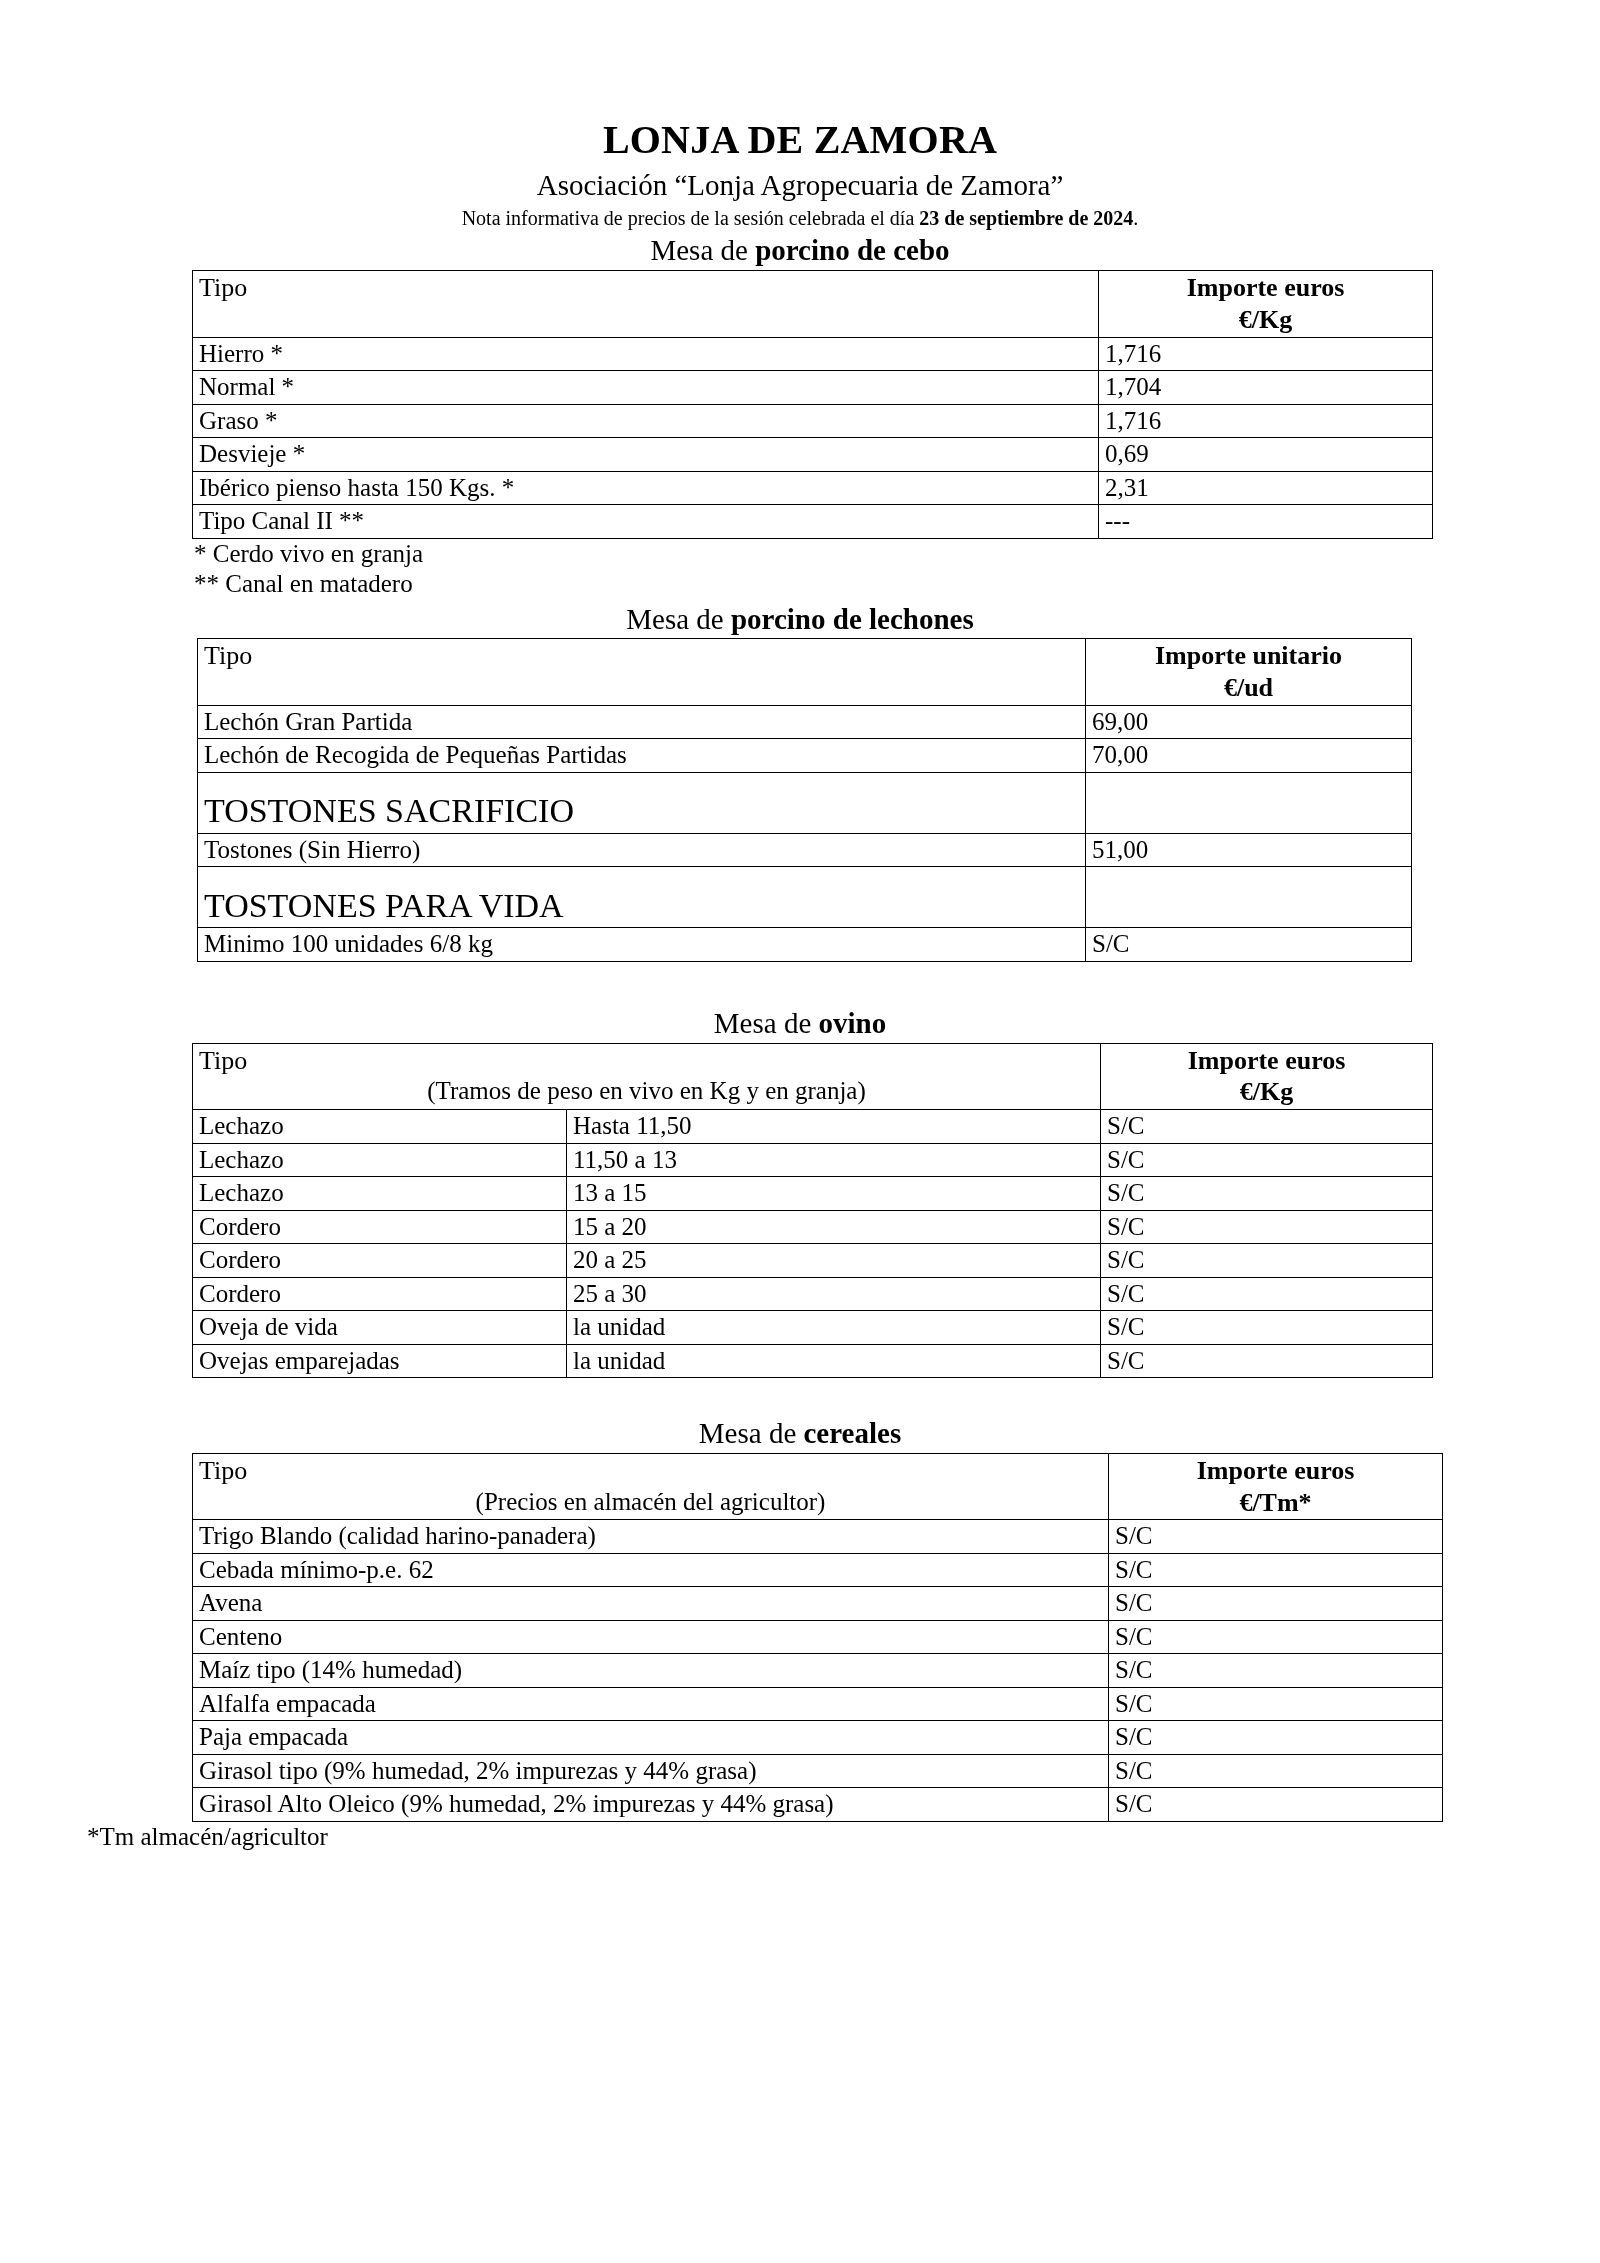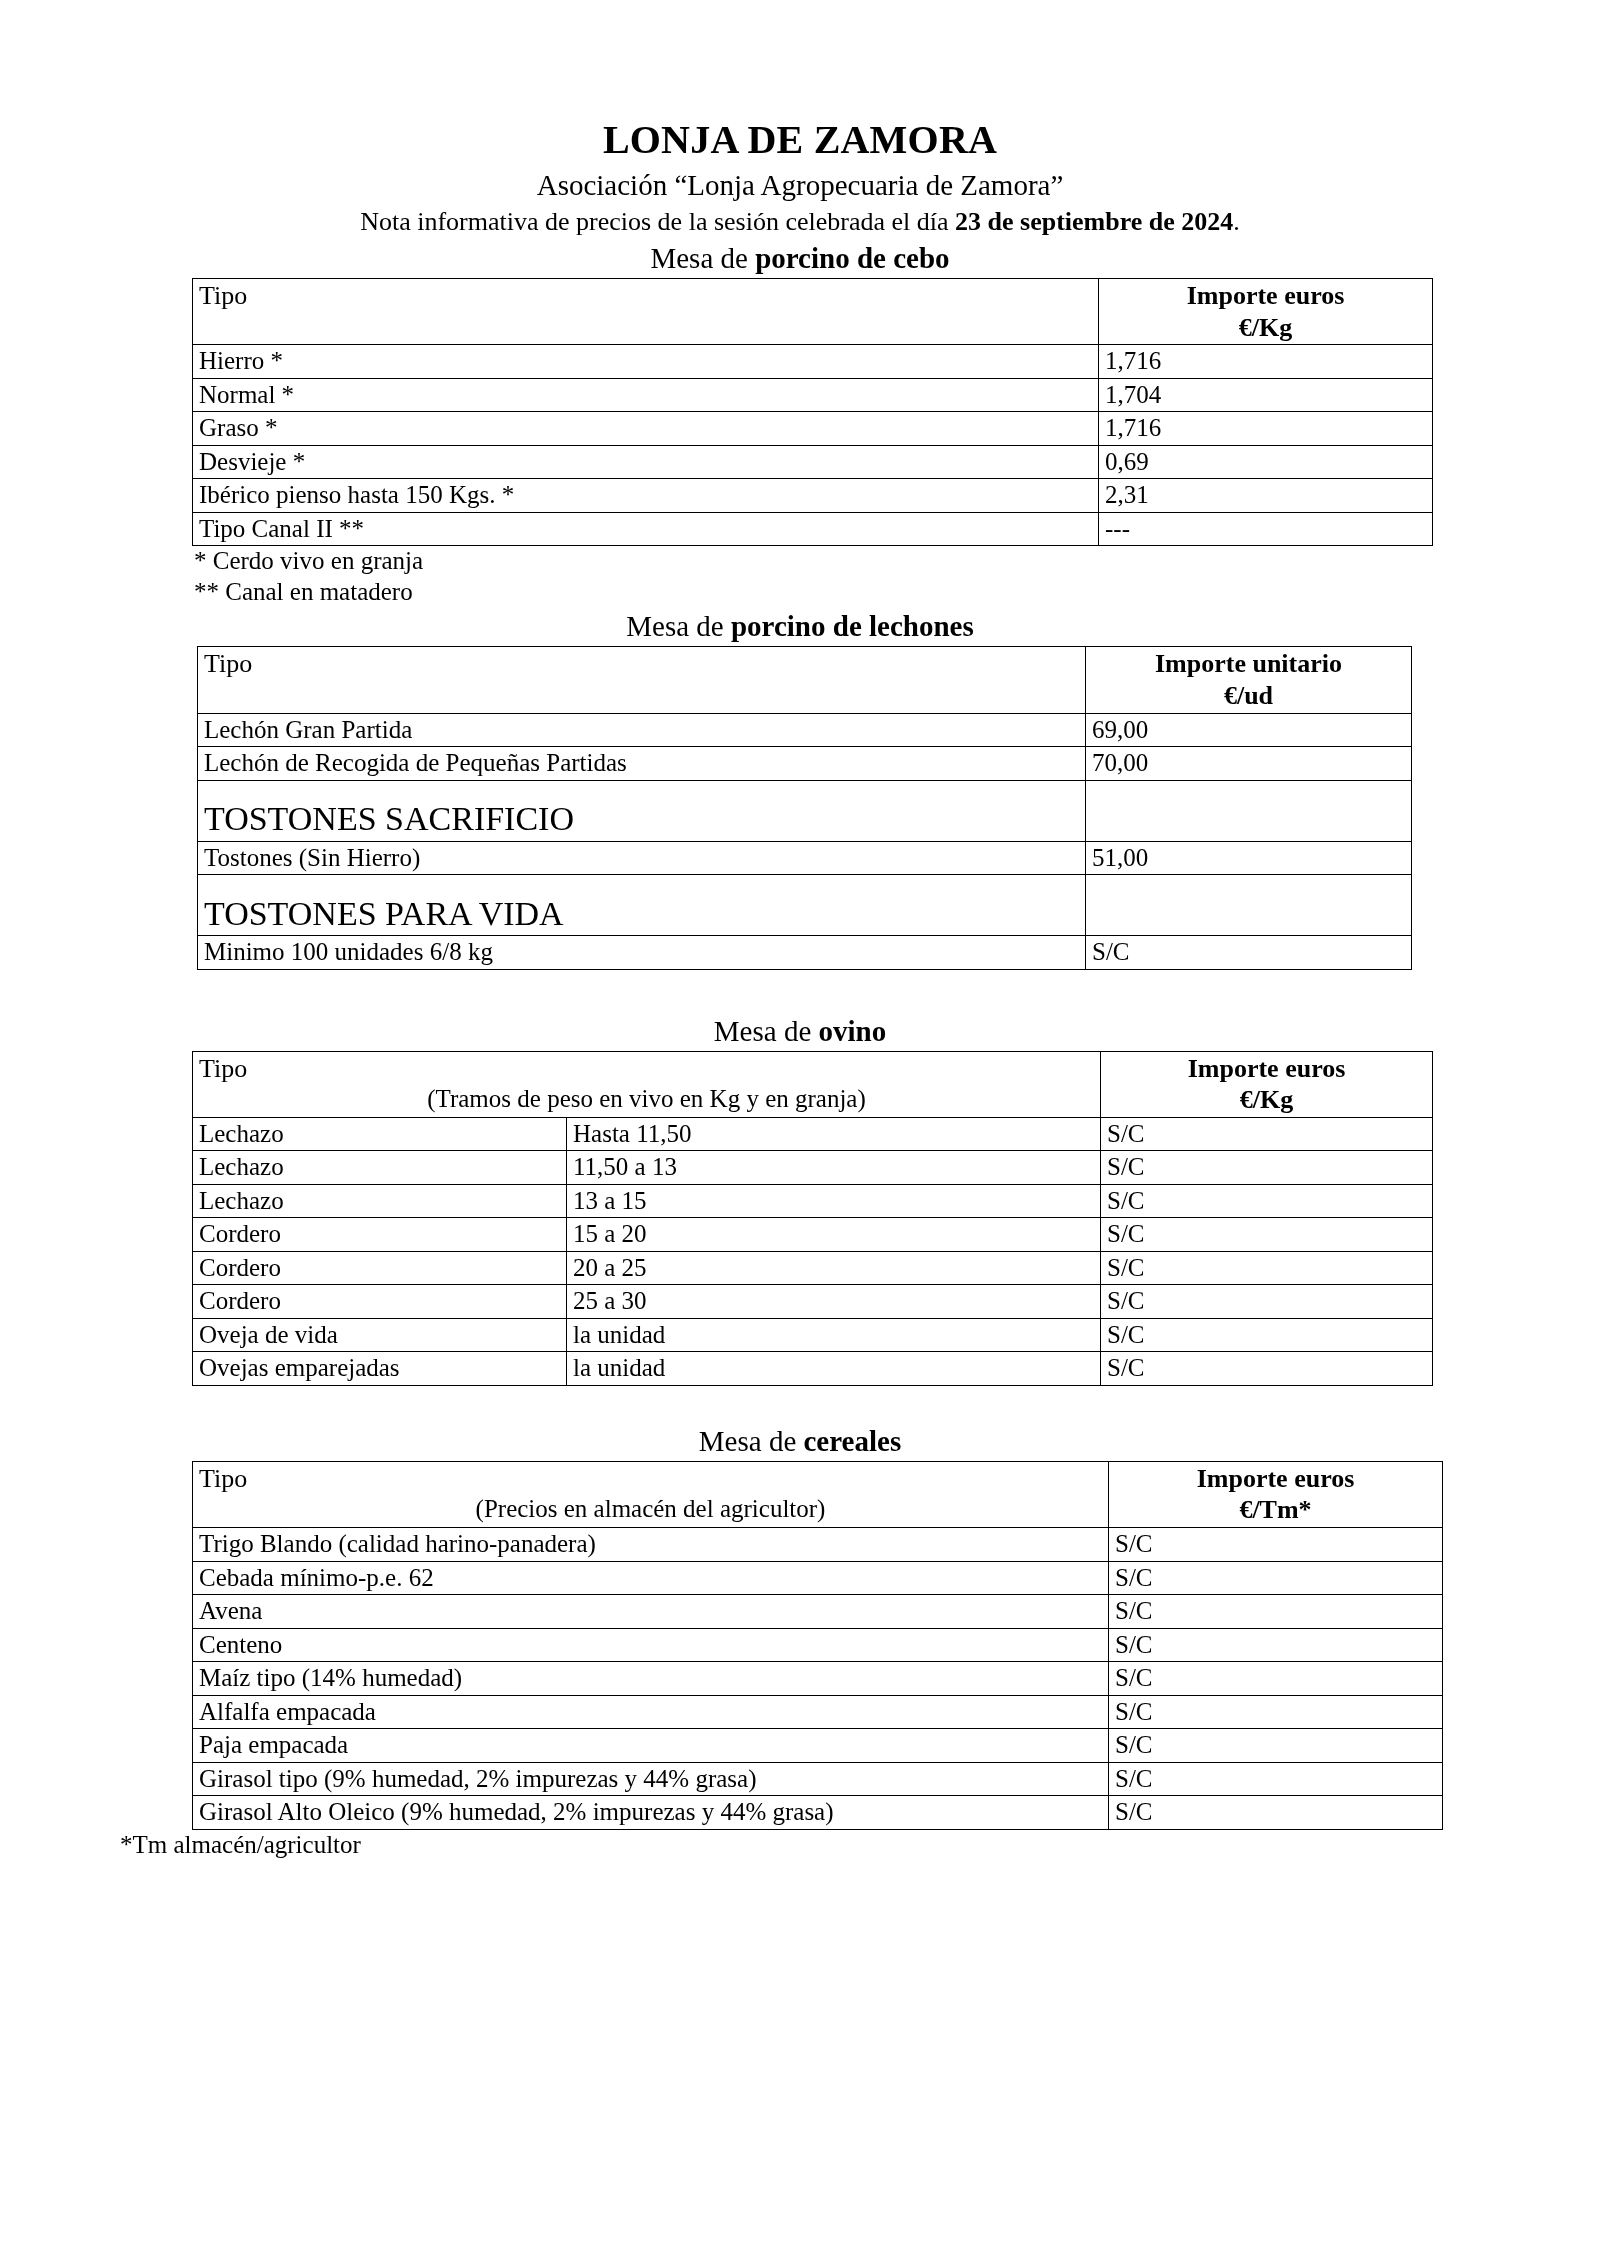--- a/index.html
+++ b/index.html
@@ -46,21 +46,21 @@
     margin: 0;
   }
   .phone {
     text-align: center;
     font-size: 29px;
     line-height: 1.25;
     margin: 0;
   }
   .notice {
     text-align: center;
-    font-size: 26px;
+    font-size: 20px;
     line-height: 1.3;
     margin: 2px 0 0 0;
   }
   .notice b { font-weight: bold; }
 
   
   .mesa-heading {
     text-align: center;
     font-size: 29px;
     line-height: 1.2;
@@ -136,21 +136,21 @@
   #table-ovino { width: 1240px; margin-left: 192px; }
   #table-ovino col.c1 { width: 374px; }
   #table-ovino col.c2 { width: 534px; }
   #table-ovino col.c3 { width: 332px; }
 
   #table-cereales { width: 1250px; margin-left: 192px; }
   #table-cereales col.c1 { width: 916px; }
   #table-cereales col.c2 { width: 334px; }
 
   .footnotes-wrap { margin-left: 194px; }
-  .footnote-cereal { margin-left: 120px; }
+  .footnote-cereal { margin-left: 87px; }
 
   .tall-head td { height: 54px; }
   .blank-tall td { height: 58px; }
 </style>
 </head>
 <body>
 
 <div class="page">
   <div class="doc-body">
 

